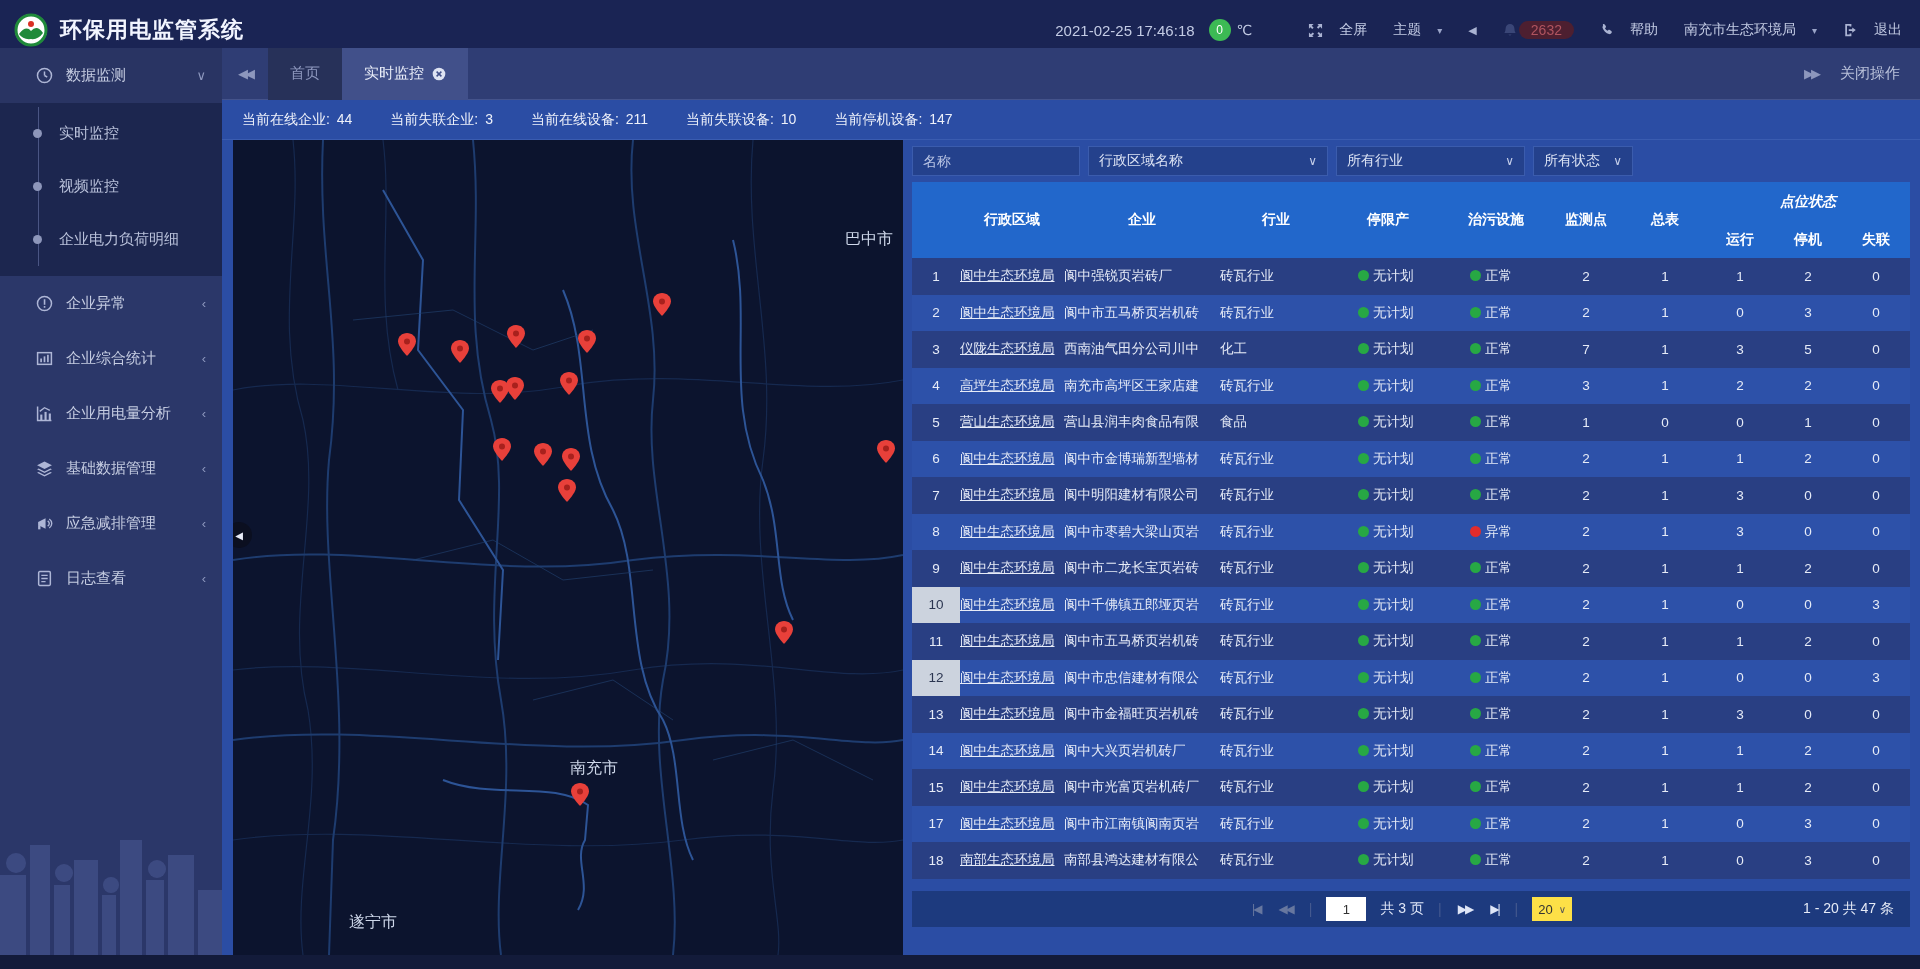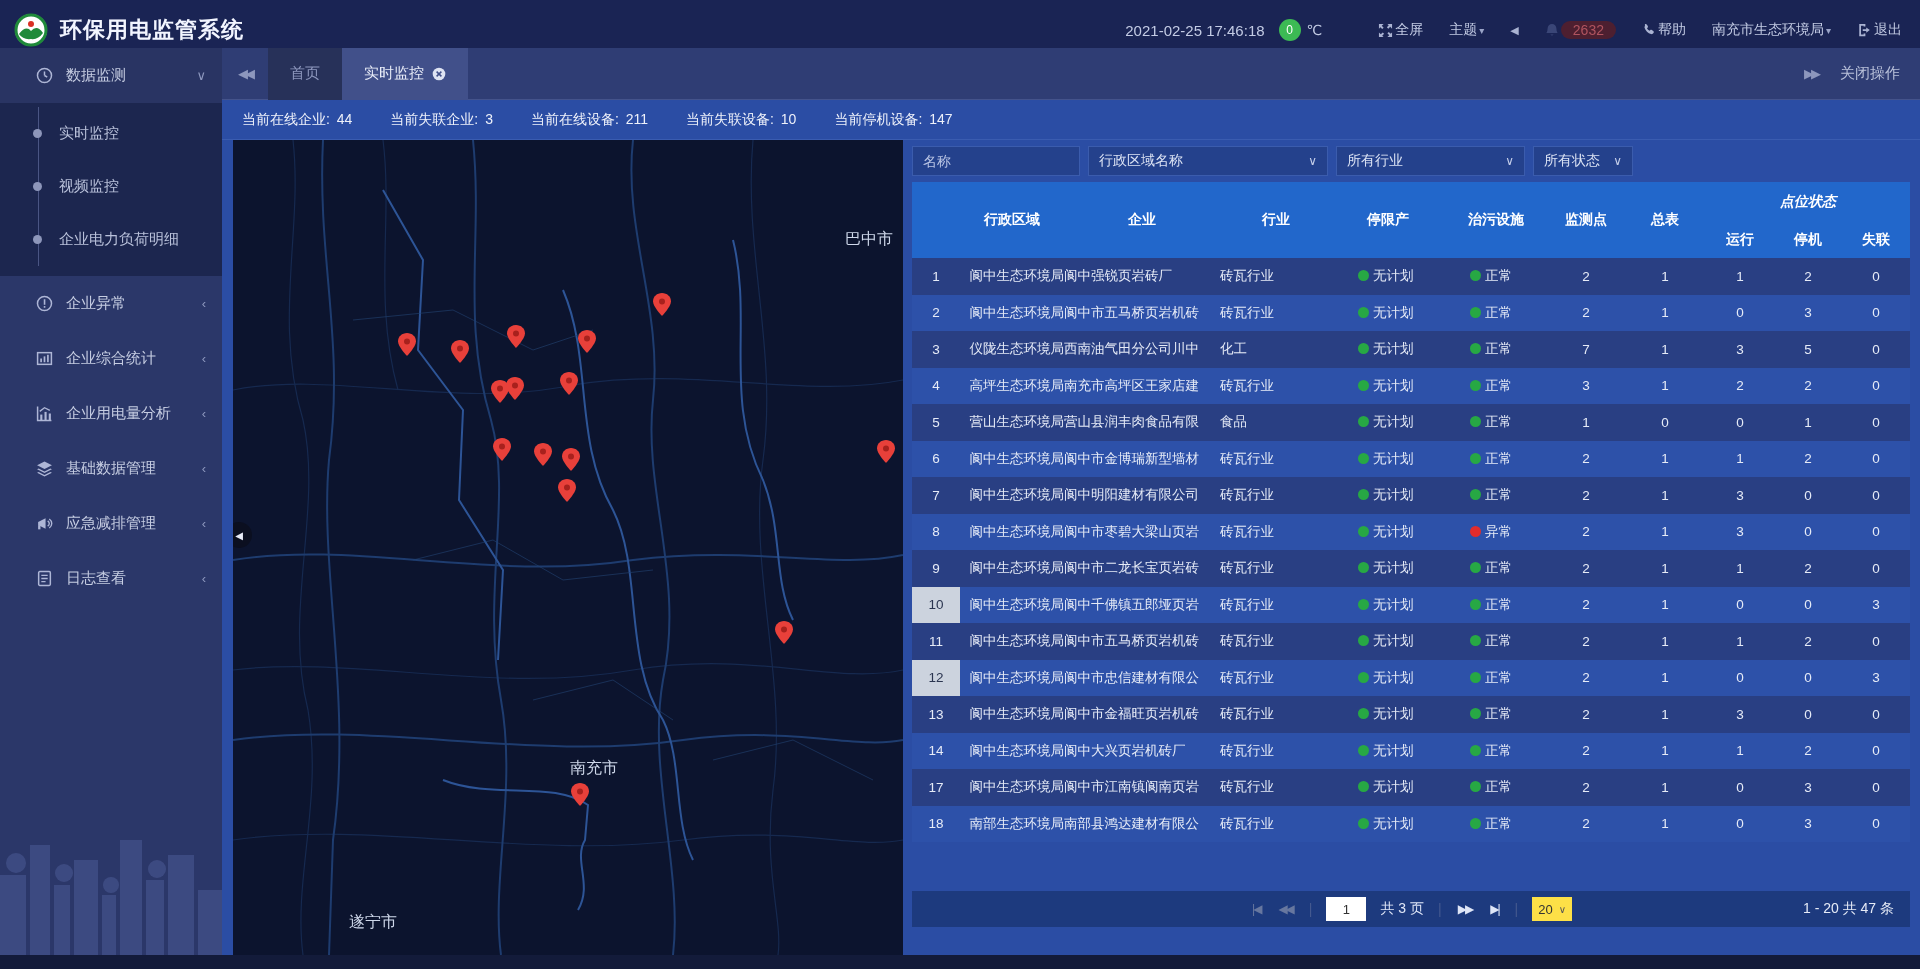--- a/index.html
+++ b/index.html
@@ -4,21 +4,21 @@
 <style>
   * { margin:0; padding:0; box-sizing:border-box; }
   html,body { width:1920px; height:969px; overflow:hidden; background:#0c142e;
     font-family:"Liberation Sans","DejaVu Sans",sans-serif; }
 
   
   .header { height:48px; background:#1a2454; display:flex; align-items:center; padding:12px 18px 0 14px; color:#cdd4ea; }
   .logo { width:34px; height:34px; margin-right:12px; flex:none; }
   .app-title { color:#f2f5ff; font-size:22px; font-weight:bold; letter-spacing:1px; }
   .hspacer { flex:1; }
-  .hitem { display:flex; align-items:center; gap:2px; font-size:14px; color:#c3cbe4; margin-left:26px; cursor:pointer; white-space:nowrap; }
+  .hitem { display:flex; align-items:center; gap:16px; font-size:14px; color:#c3cbe4; margin-left:26px; cursor:pointer; white-space:nowrap; }
   .hitem svg { display:block; }
   .datetime { font-size:15px; color:#c3cbe4; margin-left:0; }
   .temp-badge { width:22px; height:22px; border-radius:50%; background:#3cba54; color:#fff; font-size:12px;
     display:flex; align-items:center; justify-content:center; margin-left:14px; }
   .temp-unit { font-size:14px; color:#c3cbe4; margin-left:6px; margin-right:30px;}
   .caret { font-size:10px; color:#9aa4c8; }
   .mute-tri { font-size:11px; color:#aab3d2; }
   .bell-wrap { display:flex; align-items:center; margin-left:26px; cursor:pointer;}
   .bell-badge { background:#4d1f30; color:#b0545f; font-size:14px; padding:1px 12px; border-radius:10px; margin-left:2px; }
 
@@ -73,21 +73,21 @@
   thead tr.h1 th { height:40px; }
   thead tr.h2 th { height:36px; }
   th.group { font-style:italic; }
   tbody { }
   .rowclip { height:633px; overflow:hidden; }
   tbody tr td { height:36.5px; font-size:13.5px; color:#e6ebf7; }
   tbody tr:nth-child(odd)  td { background:#293f83; }
   tbody tr:nth-child(even) td { background:#2d51a9; }
   td.c-num { text-align:center; }
   td.c-num.hl { background:#ccd3de !important; color:#2b3550; }
-  td.c-region { text-align:right; }
+  td.c-region { text-align:left;text-decoration:underline; }
   td.c-company, td.c-industry { text-align:left; overflow:hidden; white-space:nowrap; }
   td.c-status { text-align:left; padding-left:26px; }
   td.c-n { text-align:center; }
   .sdot { display:inline-block; width:11px; height:11px; border-radius:50%; margin-right:4px; vertical-align:-1px; }
 
   .pager { height:36px; background:#1d3a7e; display:flex; align-items:center; justify-content:center; gap:14px;
     color:#dfe6f7; font-size:14px; position:relative; flex:none; margin-top:0; }
   .pg { cursor:pointer; font-size:12px; letter-spacing:-2px; padding:0 2px; }
   .pg.disabled { color:#67779f; }
   .pg-sep { color:#44598f; }
@@ -643,20 +643,33 @@
                     <td class="c-industry">砖瓦行业</td>
                     <td class="c-status"><span class="sdot" style="background: rgb(39, 168, 68);"></span>无计划</td>
                     <td class="c-status"><span class="sdot" style="background: rgb(39, 168, 68);"></span>正常</td>
                     <td class="c-n">2</td>
                     <td class="c-n">1</td>
                     <td class="c-n">1</td>
                     <td class="c-n">2</td>
                     <td class="c-n">0</td>
                   </tr>
                   <tr>
+                    <td class="c-num">15</td>
+                    <td class="c-region">阆中生态环境局</td>
+                    <td class="c-company">阆中市光富页岩机砖厂</td>
+                    <td class="c-industry">砖瓦行业</td>
+                    <td class="c-status"><span class="sdot" style="background: rgb(39, 168, 68);"></span>无计划</td>
+                    <td class="c-status"><span class="sdot" style="background: rgb(39, 168, 68);"></span>正常</td>
+                    <td class="c-n">2</td>
+                    <td class="c-n">1</td>
+                    <td class="c-n">1</td>
+                    <td class="c-n">2</td>
+                    <td class="c-n">0</td>
+                  </tr>
+                  <tr>
                     <td class="c-num">17</td>
                     <td class="c-region">阆中生态环境局</td>
                     <td class="c-company">阆中市江南镇阆南页岩</td>
                     <td class="c-industry">砖瓦行业</td>
                     <td class="c-status"><span class="sdot" style="background: rgb(39, 168, 68);"></span>无计划</td>
                     <td class="c-status"><span class="sdot" style="background: rgb(39, 168, 68);"></span>正常</td>
                     <td class="c-n">2</td>
                     <td class="c-n">1</td>
                     <td class="c-n">0</td>
                     <td class="c-n">3</td>

